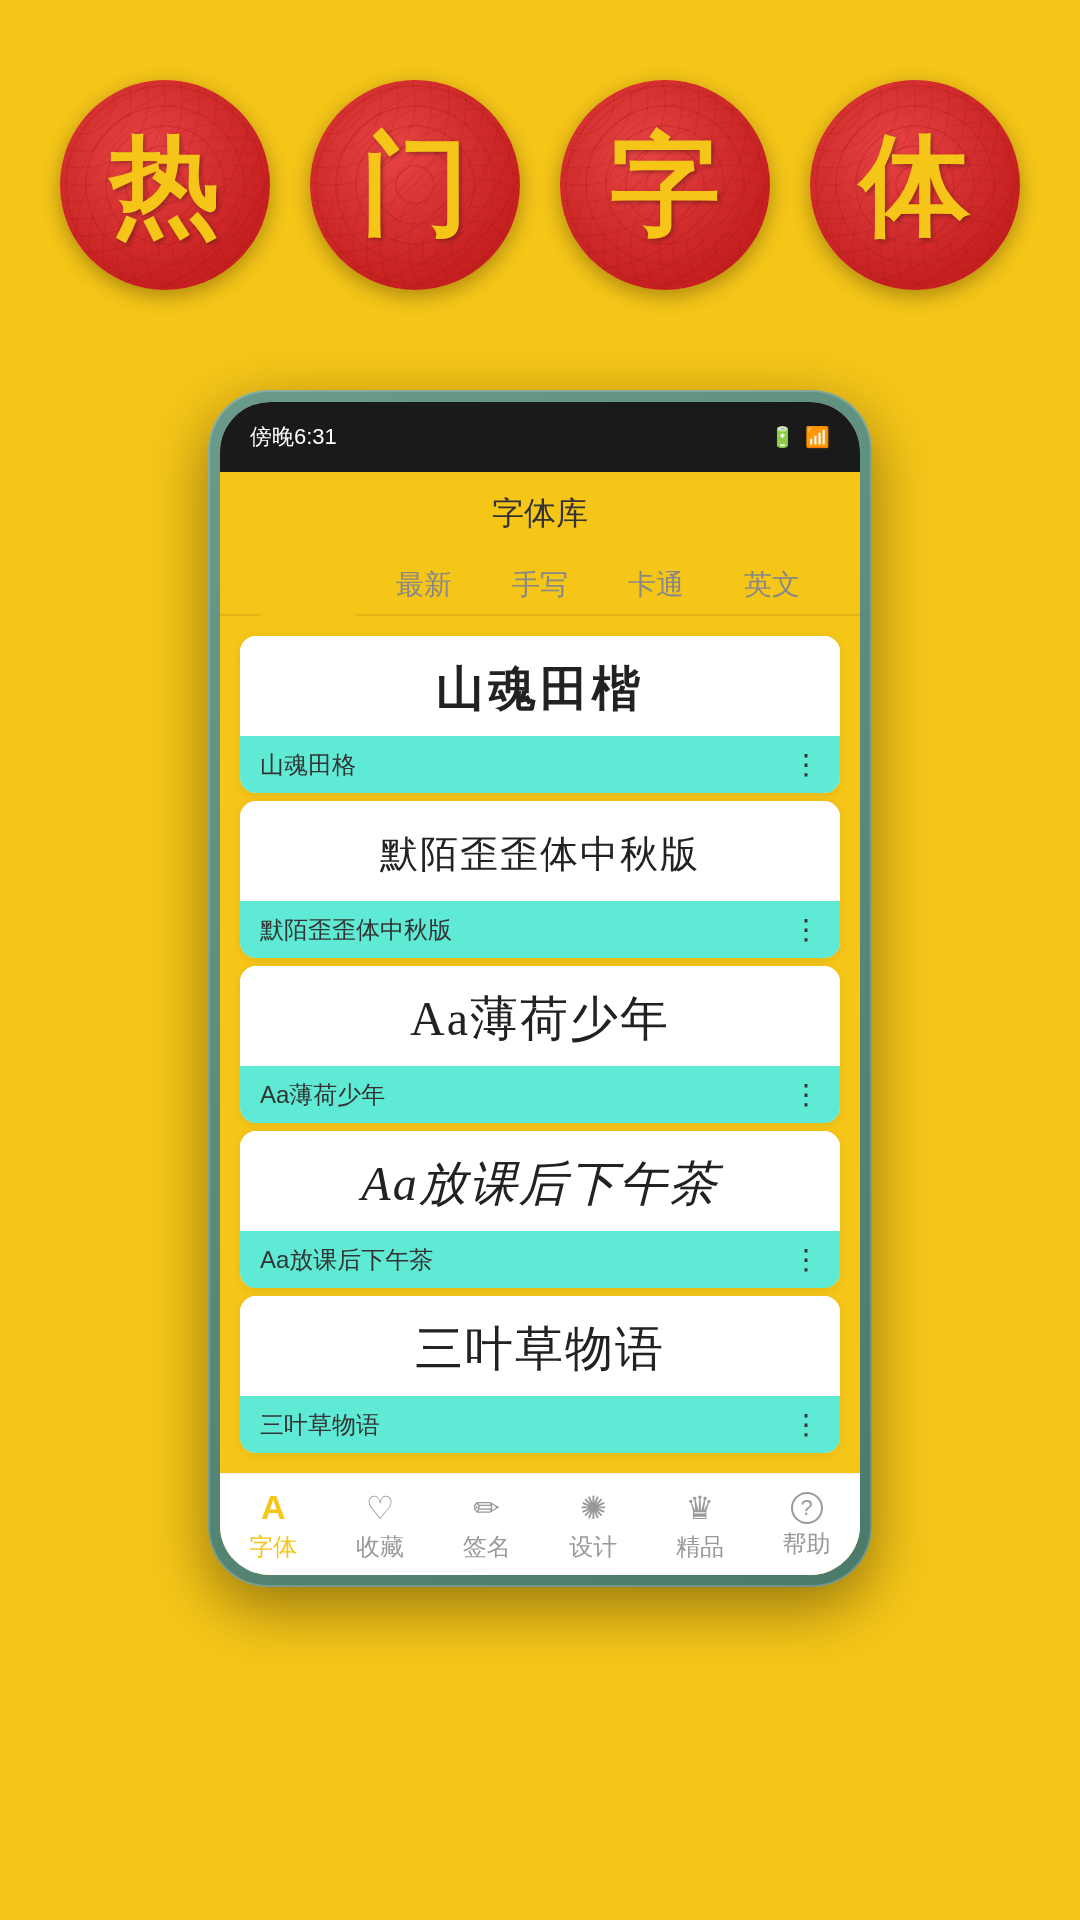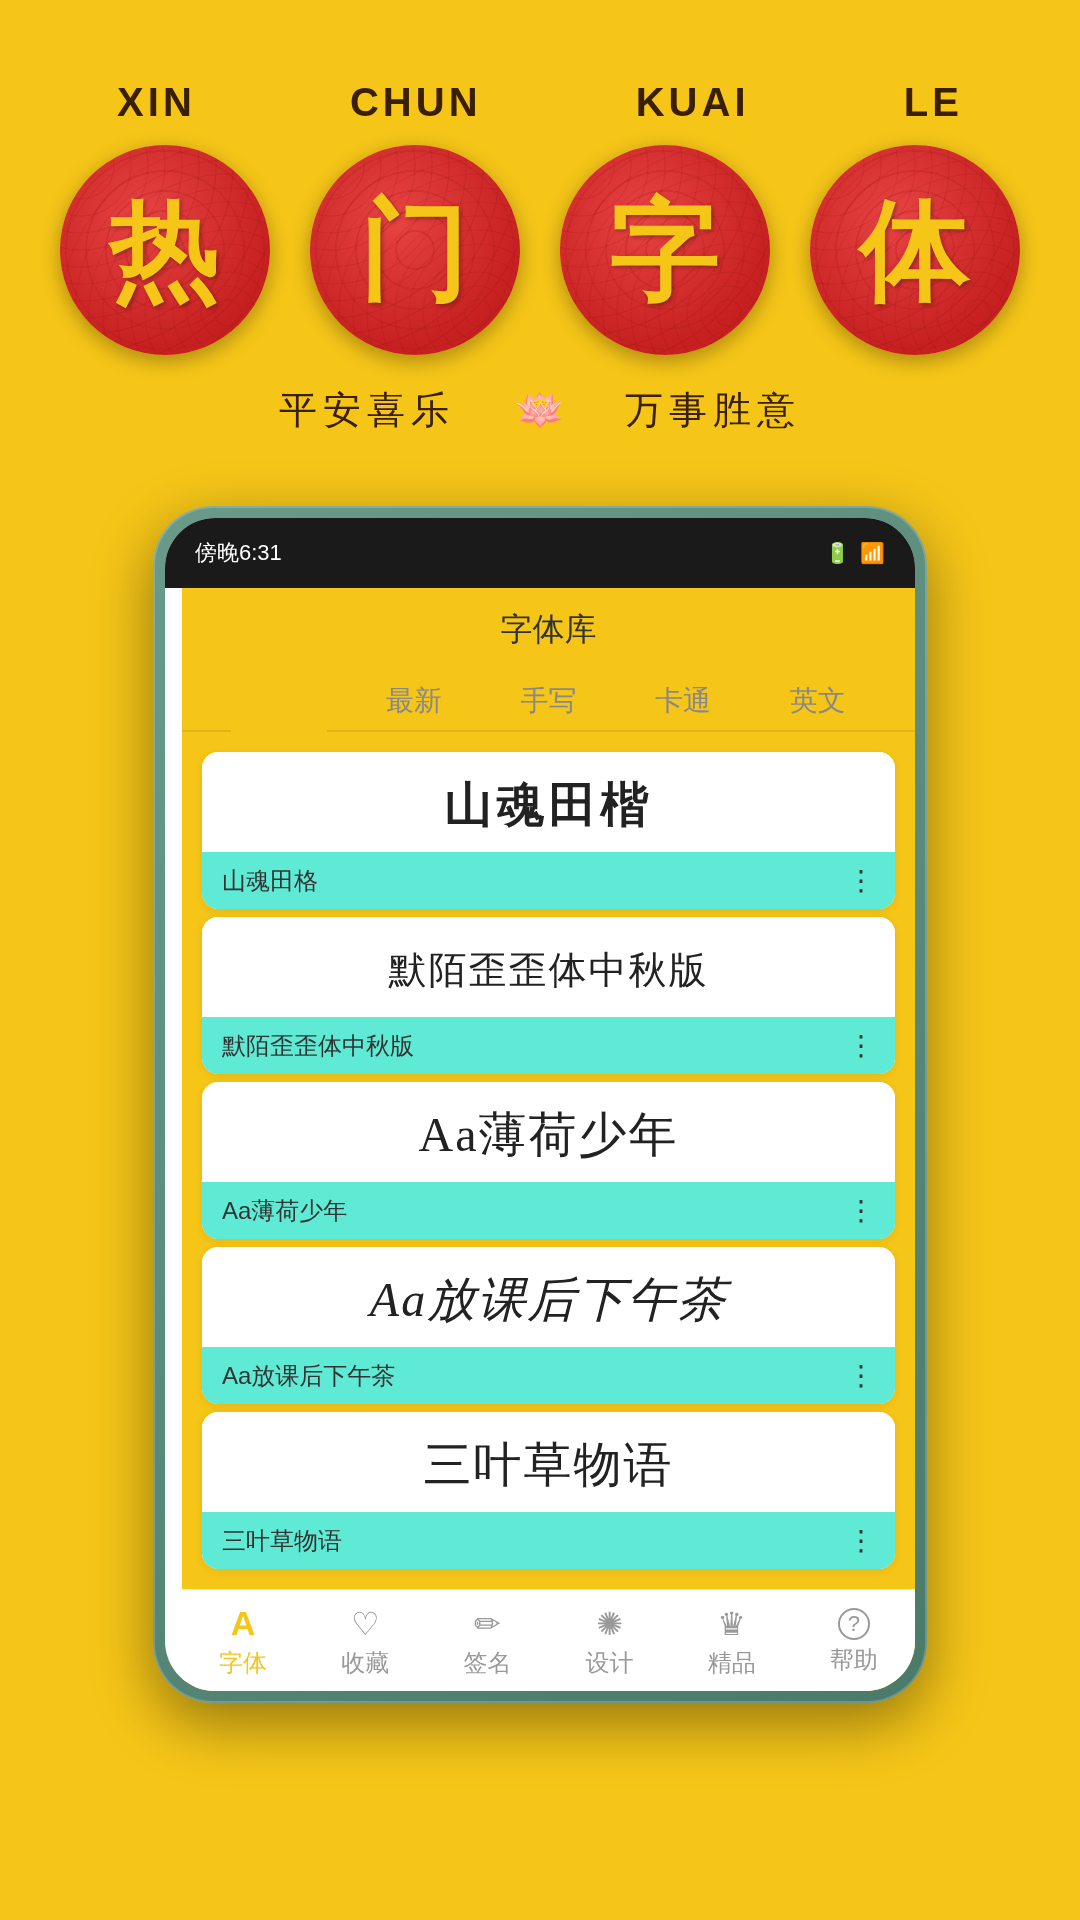--- a/index.html
+++ b/index.html
@@ -93,21 +93,21 @@
     }
 
     
     .phone-wrapper {
       display: flex;
       justify-content: center;
       padding: 30px 40px 60px;
     }
 
     .phone-outer {
-      width: 774px;
+      width: 664px;
       border-radius: 60px;
       background: linear-gradient(145deg, #6a9a8a, #4a7a6a);
       padding: 12px;
       box-shadow: 0 20px 60px rgba(0,0,0,0.4), inset 0 0 0 2px rgba(255,255,255,0.2);
     }
 
     .phone-inner {
       border-radius: 50px;
       background: #fff;
       overflow: hidden;
@@ -152,21 +152,20 @@
 
     .status-icon {
       color: #fff;
       font-size: 20px;
     }
 
     
     .app-content {
       background: #F5C518;
       min-height: 1100px;
-      margin-left: 17px;
     }
 
     .app-header {
       text-align: center;
       padding: 20px 0 10px;
       font-size: 32px;
       color: #333;
       font-weight: 500;
     }
 
@@ -320,51 +319,40 @@
       background-image:
         repeating-radial-gradient(ellipse farthest-corner at 10% 10%, transparent 0, transparent 15px, rgba(120,0,0,0.4) 16px, transparent 17px),
         repeating-radial-gradient(ellipse farthest-corner at 80% 80%, transparent 0, transparent 12px, rgba(120,0,0,0.3) 13px, transparent 14px);
     }
   </style>
 </head>
 <body>
 
 <div class="top-section">
 
-  <div class="labels-row">
-    <span class="label-text">XIN</span>
-    <span class="label-text">CHUN</span>
-    <span class="label-text">KUAI</span>
-    <span class="label-text">LE</span>
-  </div>
 
   <div class="circles-row">
     <div class="circle-item">
       <div class="wave-bg"></div>
       <span class="circle-char">热</span>
     </div>
     <div class="circle-item">
       <div class="wave-bg"></div>
       <span class="circle-char">门</span>
     </div>
     <div class="circle-item">
       <div class="wave-bg"></div>
       <span class="circle-char">字</span>
     </div>
     <div class="circle-item">
       <div class="wave-bg"></div>
       <span class="circle-char">体</span>
     </div>
   </div>
 
-  <div class="blessings-row">
-    <span class="blessing-text">平安喜乐</span>
-    <span class="lotus-icon">🪷</span>
-    <span class="blessing-text">万事胜意</span>
-  </div>
 
 </div>
 
 <div class="phone-wrapper">
   <div class="phone-outer">
     <div class="phone-inner">
 
       <div class="phone-notch-bar">
         <span class="status-left">傍晚6:31</span>
         <div class="status-right">

